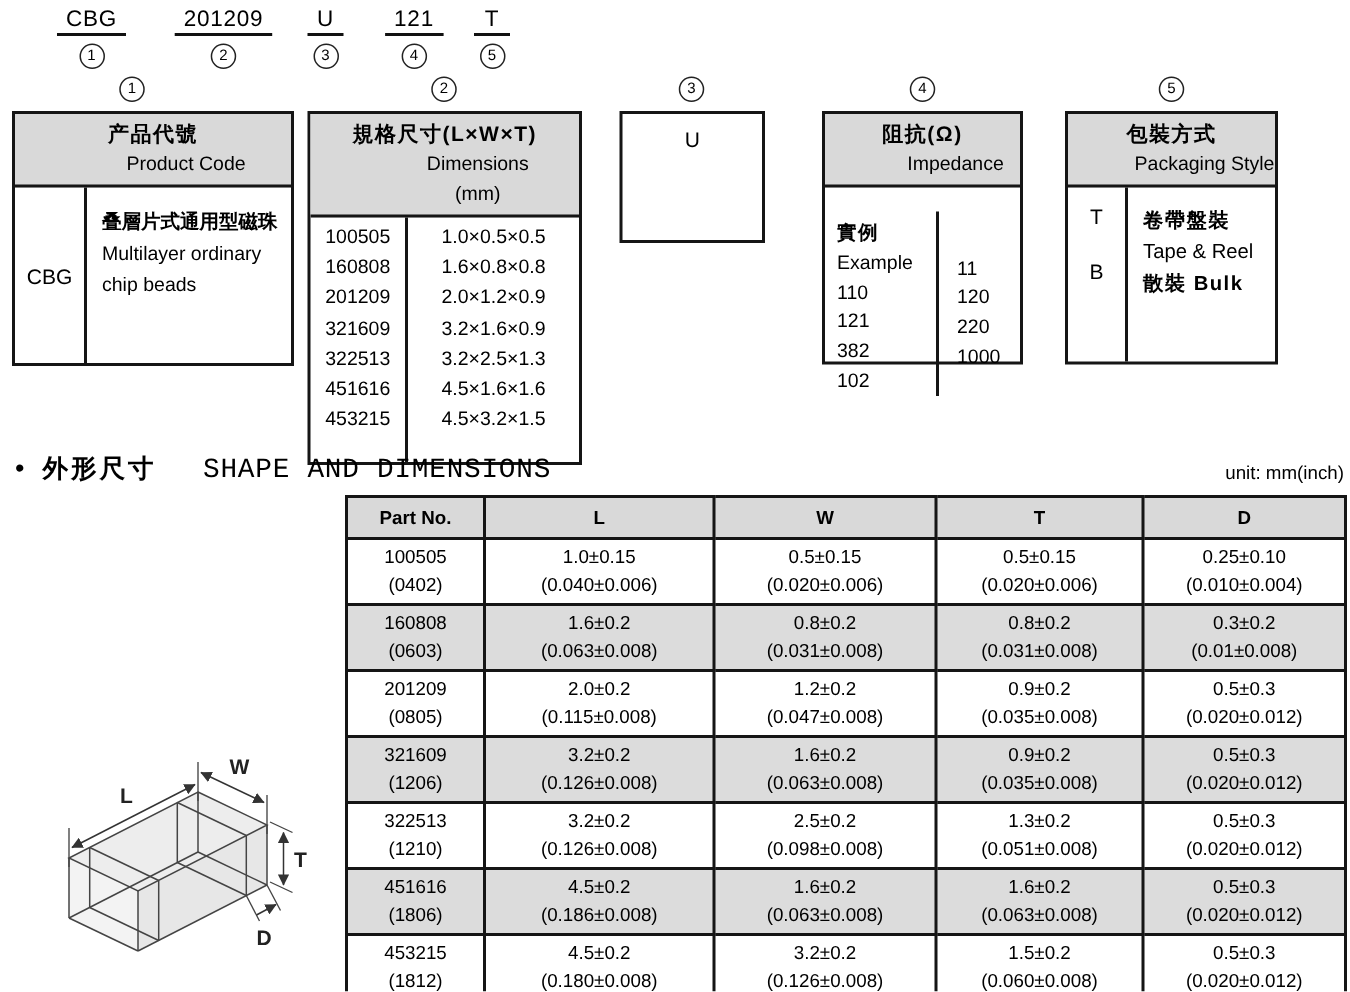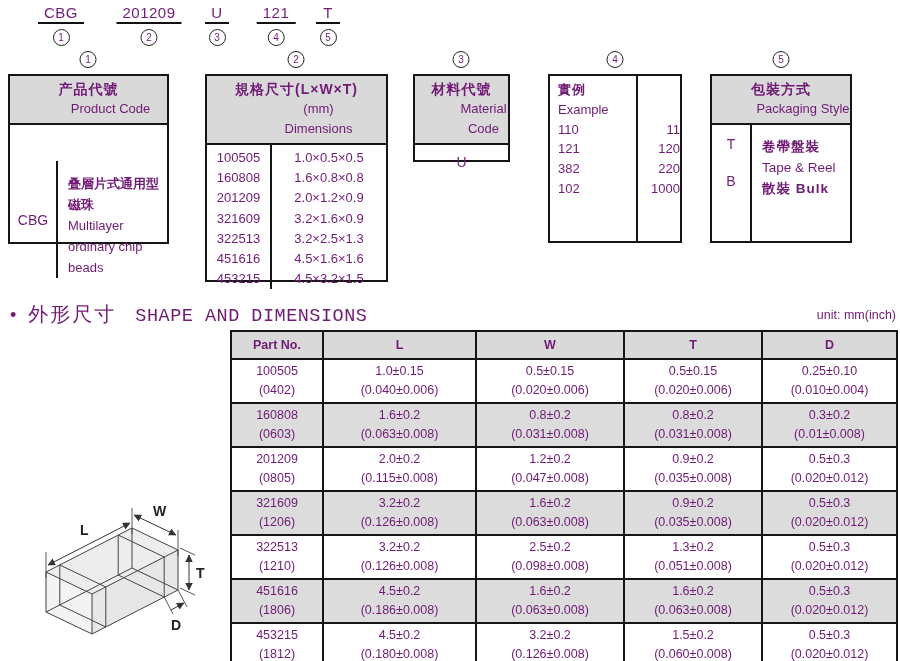--- a/index.html
+++ b/index.html
@@ -1,17 +1,17 @@
 <!DOCTYPE html>
 <html><head>
 <meta charset="utf-8">
 <style>
   html,body{margin:0;padding:0;background:#fff;}
   .page{position:relative;width:900px;height:661px;background:#fff;overflow:hidden;
-        font-family:"Liberation Sans","DejaVu Sans",sans-serif;color:#701a75;}
+        font-family:"Liberation Sans","DejaVu Sans",sans-serif;color:#000000;}
 
   
   .circ{display:inline-flex;align-items:center;justify-content:center;
         width:15px;height:15px;border:1px solid #222;border-radius:50%;
         font-size:10px;line-height:1;background:#fff;}
 
   
   .pn-seg{position:absolute;top:4px;transform:translateX(-50%);text-align:center;}
   .pn-code{display:inline-block;font-size:15px;letter-spacing:.5px;
            padding:0 6px 1px;border-bottom:2px solid #111;min-width:12px;}
@@ -21,55 +21,55 @@
   
   .lbox{position:absolute;border:2px solid #151515;background:#fff;
         box-sizing:border-box;display:flex;flex-direction:column;}
   .lbox-head{background:#d9d9d9;border-bottom:2px solid #151515;
              text-align:center;padding:3px 0 4px;flex:0 0 auto;}
   .lbox-head .zh{font-size:14px;font-weight:bold;letter-spacing:1px;line-height:20px;}
   .lbox-head .en{font-size:13px;line-height:20px;padding-left:44px;}
   .lbox-num{position:absolute;top:51px;transform:translateX(-50%);}
   .ln1{left:88px}.ln2{left:296px}.ln3{left:461px}.ln4{left:615px}.ln5{left:781px}
 
-  .box1{left:8px;top:74px;width:161px;height:170px;gap:36px;}
+  .box1{left:8px;top:74px;width:188px;height:170px;}
   .box1-body{flex:1;display:flex;}
   .box1-code{width:46px;border-right:2px solid #151515;display:flex;
              align-items:center;justify-content:center;font-size:14px;}
   .box1-desc{flex:1;padding:12px 2px 0 10px;font-size:13px;line-height:21px;}
   .box1-desc .zh-d{font-weight:bold;}
 
-  .box2{left:205px;top:74px;width:183px;height:208px;}
+  .box2{left:205px;top:74px;width:183px;height:236px;}
   .spec-body{flex:1;display:flex;}
   .spec-codes{width:63px;border-right:2px solid #151515;text-align:center;padding-top:3px;}
   .spec-sizes{flex:1;text-align:center;padding-top:3px;}
   .spec-line{line-height:20.2px;font-size:13px;}
 
   .box3{left:413px;top:74px;width:97px;height:88px;}
   .box3-body{flex:1;display:flex;justify-content:center;padding-top:9px;font-size:14px;}
 
   .box4{left:548px;top:74px;width:134px;height:169px;}
   .imp-body{flex:1;display:flex;}
-  .imp-left{width:88px;border-right:2px solid #151515;padding:4px 0 0 8px;box-sizing:border-box;}
-  .imp-right{flex:1;padding:4px 0 0 12px;text-align:right;}
+  .imp-left{width:76px;border-right:2px solid #151515;padding:4px 0 0 8px;box-sizing:border-box;margin-top:16px;}
+  .imp-right{flex:1;padding:4px 0 0 12px;}
   .imp-line{line-height:19.8px;font-size:13px;}
   .imp-line.zh{font-weight:bold;letter-spacing:1px;}
 
   .box5{left:710px;top:74px;width:142px;height:169px;}
   .pack-body{flex:1;display:flex;}
   .pack-codes{width:40px;border-right:2px solid #151515;text-align:center;
               padding-top:11px;font-size:14px;box-sizing:border-box;}
   .pack-code-b{margin-top:21px;}
   .pack-desc{flex:1;padding:11px 0 0 10px;font-size:13.5px;line-height:21px;}
   .pack-desc .zh-d{font-weight:bold;letter-spacing:1px;}
 
   
   .sec-head{position:absolute;left:10px;top:301px;font-size:18px;white-space:nowrap;}
   .sec-head .bullet{margin-right:7px;}
-  .sec-head .zh{font-weight:normal;font-size:20px;letter-spacing:2px;margin-right:14px;}
+  .sec-head .zh{font-weight:bold;font-size:17px;letter-spacing:2px;margin-right:26px;}
   .sec-head .en{font-size:18.5px;letter-spacing:.5px;font-family:Liberation Mono, monospace;}
   .unit-note{position:absolute;right:4px;top:308px;font-size:12.5px;}
 
   
   .dim-table{position:absolute;left:230px;top:330px;width:666px;
              border-collapse:collapse;table-layout:fixed;border:2px solid #151515;}
   .dim-table th{background:#d9d9d9;border:2px solid #151515;font-weight:bold;
                 font-size:12.5px;height:26px;padding:0;}
   .dim-table td{border:2px solid #151515;text-align:center;padding:2px 0 3px;
                 font-size:12.5px;}
@@ -123,22 +123,22 @@
       <div class="box1-desc">
         <div class="zh-d">叠層片式通用型磁珠</div>
         <div>Multilayer ordinary chip beads</div>
       </div>
     </div>
   </div>
 
   <div class="lbox box2">
     <div class="lbox-head">
       <div class="zh">規格尺寸(L×W×T)</div>
+      <div class="en">Dimensions</div>
       <div class="en">(mm)</div>
-      <div class="en">Dimensions</div>
     </div>
     <div class="spec-body">
       <div class="spec-codes">
           <div class="spec-line">100505</div>
           <div class="spec-line">160808</div>
           <div class="spec-line">201209</div>
           <div class="spec-line">321609</div>
           <div class="spec-line">322513</div>
           <div class="spec-line">451616</div>
           <div class="spec-line">453215</div>
@@ -149,28 +149,28 @@
           <div class="spec-line">2.0×1.2×0.9</div>
           <div class="spec-line">3.2×1.6×0.9</div>
           <div class="spec-line">3.2×2.5×1.3</div>
           <div class="spec-line">4.5×1.6×1.6</div>
           <div class="spec-line">4.5×3.2×1.5</div>
         </div>
     </div>
   </div>
 
   <div class="lbox box3">
+    <div class="box3-body">U</div>
+  </div>
+
+  <div class="lbox box4">
     <div class="lbox-head">
-      <div class="zh">材料代號</div>
-      <div class="en">Material Code</div>
-    </div>
-    <div class="box3-body">U</div>
-  </div>
-
-  <div class="lbox box4">
+      <div class="zh">阻抗(Ω)</div>
+      <div class="en">Impedance</div>
+    </div>
     <div class="imp-body">
       <div class="imp-left">
           <div class="imp-line zh">實例</div>
           <div class="imp-line">Example</div>
           <div class="imp-line">110</div>
           <div class="imp-line">121</div>
           <div class="imp-line">382</div>
           <div class="imp-line">102</div>
         </div>
       <div class="imp-right">

